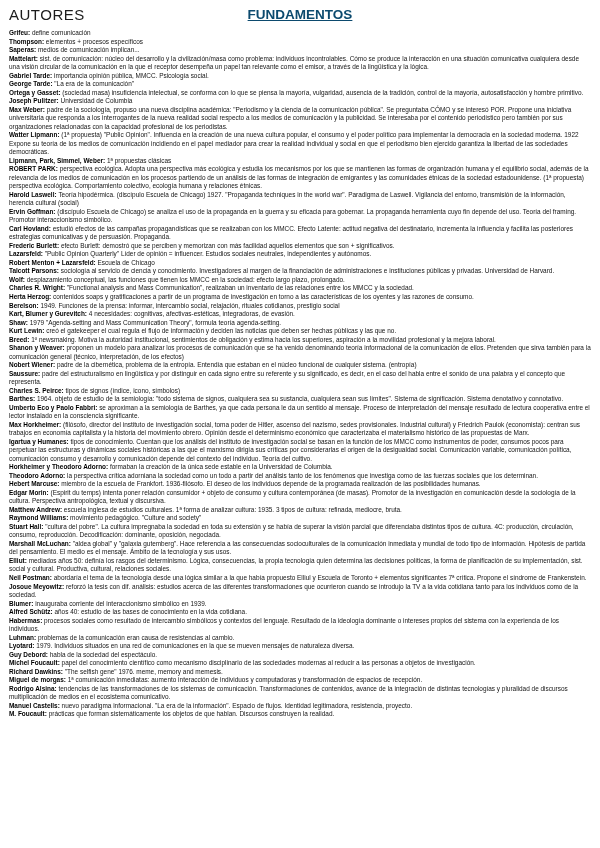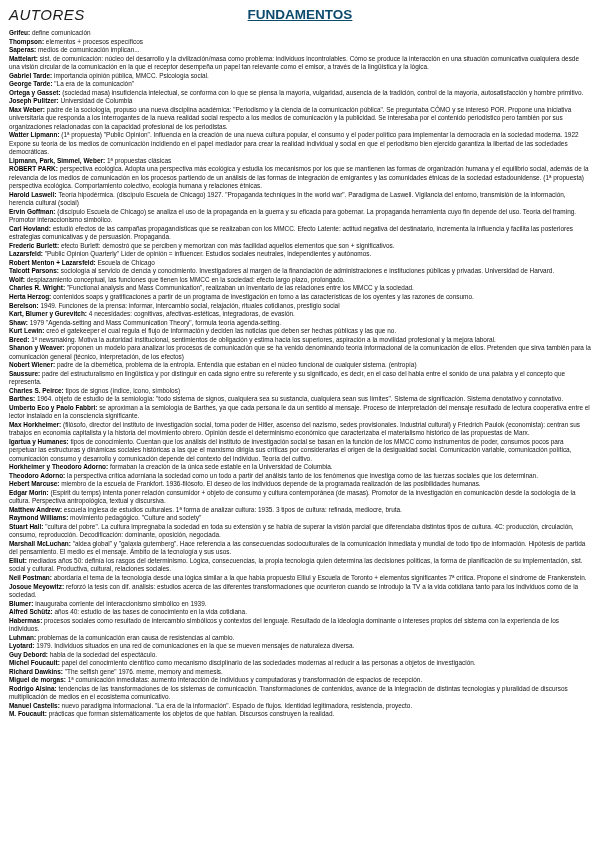--- a/index.html
+++ b/index.html
@@ -5,21 +5,21 @@
   html,body{margin:0;padding:0;background:#ffffff;}
   .page{
     width:600px;height:848px;box-sizing:border-box;
     padding:6px 9px 4px 9px;background:#ffffff;
     font-family:"Liberation Sans",sans-serif;color:#141414;
     overflow:hidden;position:relative;
   }
   .header{position:relative;height:20px;margin-bottom:3px;}
   .h-left{
     position:absolute;left:0;top:0;
-    font-size:15px;font-weight:400;letter-spacing:0.5px;color:#1c1c1c;font-style:italic;
+    font-size:15px;font-weight:400;letter-spacing:0.5px;color:#1c1c1c;
   }
   .h-center{
     position:absolute;left:0;right:0;top:1px;text-align:center;
     font-size:13.5px;font-weight:700;text-decoration:underline;color:#0c4a6e;
   }
   .entries{font-size:6.45px;line-height:1.32;text-align:left;}
   .entry{margin:0;padding:0;}
   .entry b{font-weight:700;color:#000;}
 </style>
 </head>

